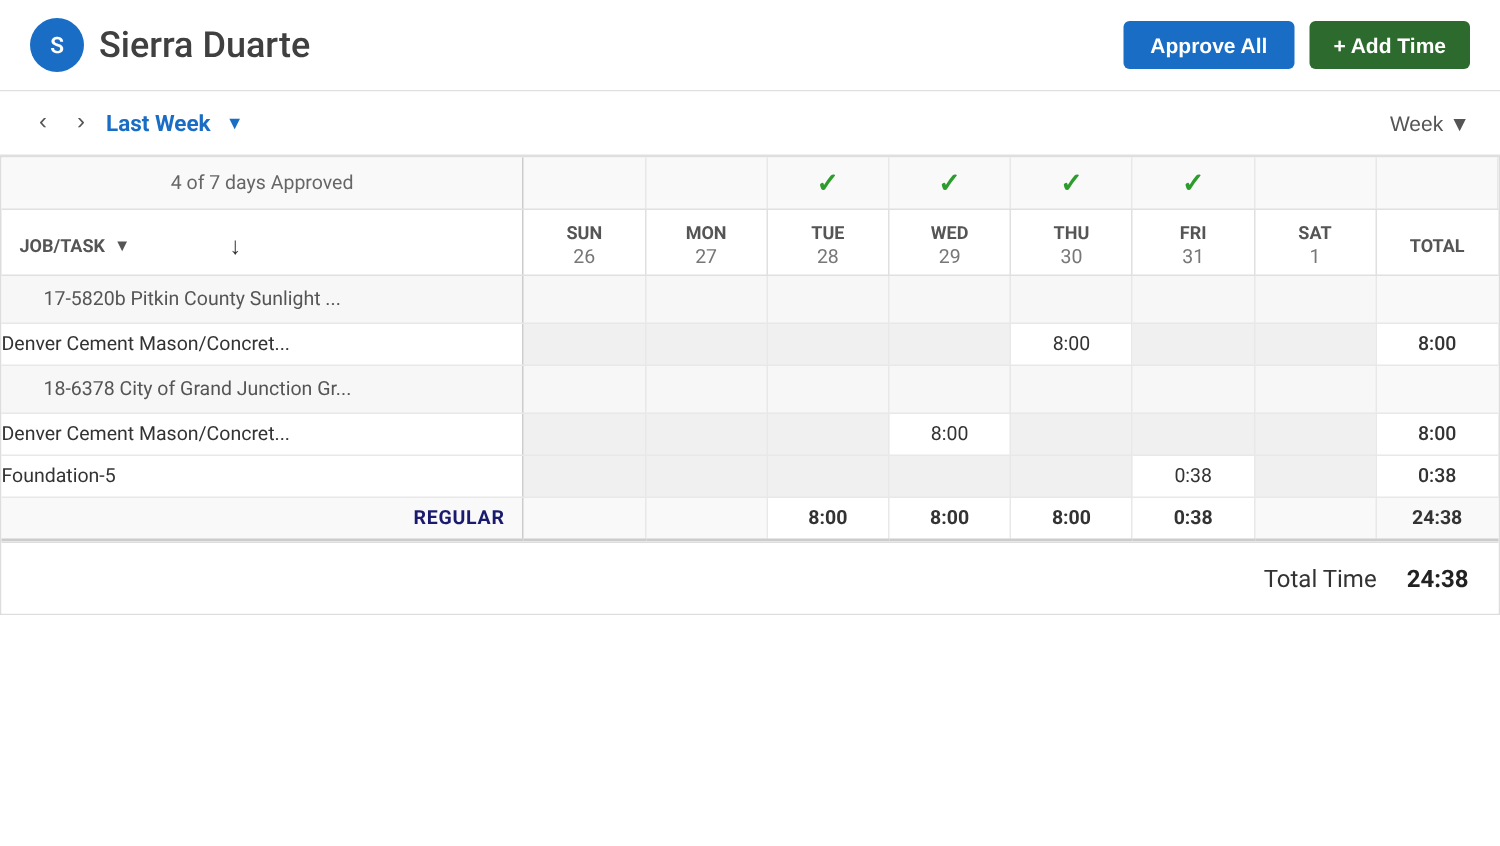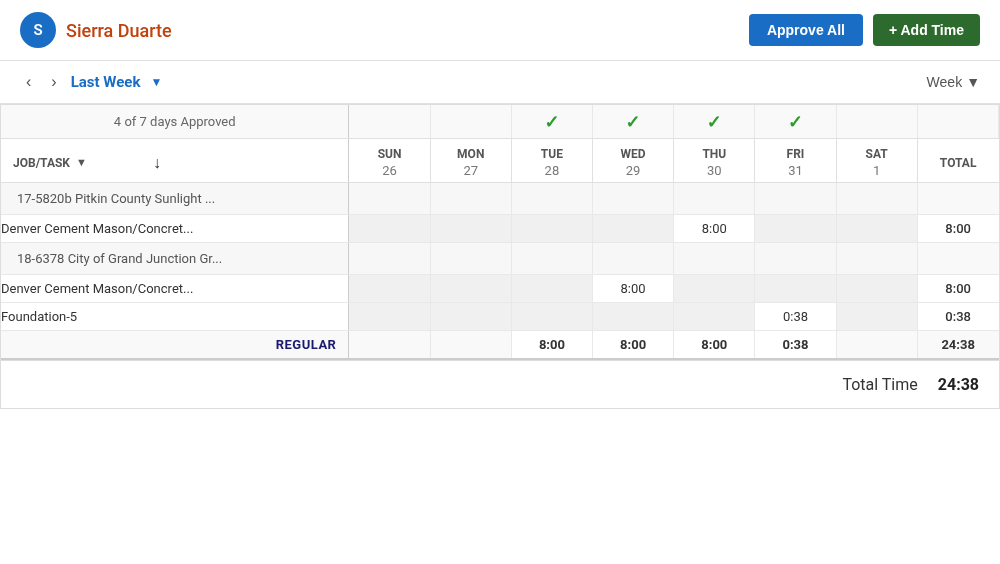--- a/index.html
+++ b/index.html
@@ -35,23 +35,23 @@
       border-radius: 50%;
       background: #1a6dc4;
       color: #fff;
       display: flex;
       align-items: center;
       justify-content: center;
       font-weight: 600;
       font-size: 15px;
     }
     .user-name {
-      font-size: 18px;
+      font-size: 24px;
       font-weight: 500;
-      color: #c2410c;
+      color: #404040;
     }
     .header-buttons {
       display: flex;
       gap: 10px;
     }
     .btn-approve {
       background: #1a6dc4;
       color: #fff;
       border: none;
       border-radius: 4px;
@@ -191,21 +191,21 @@
       background: #ffffff;
     }
     .time-table td.empty-cell {
       background: #f0f0f0;
     }
     
     .time-table tr.project-row td {
       background: #f7f7f7;
       color: #555;
       font-size: 13px;
-      padding: 8px 8px 8px 16px;
+      padding: 8px 8px 8px 28px;
     }
     
     .total-time-row {
       display: flex;
       justify-content: flex-end;
       align-items: flex-end;
       padding: 14px 20px;
       border-top: 1px solid #ddd;
       background: #fff;
     }

